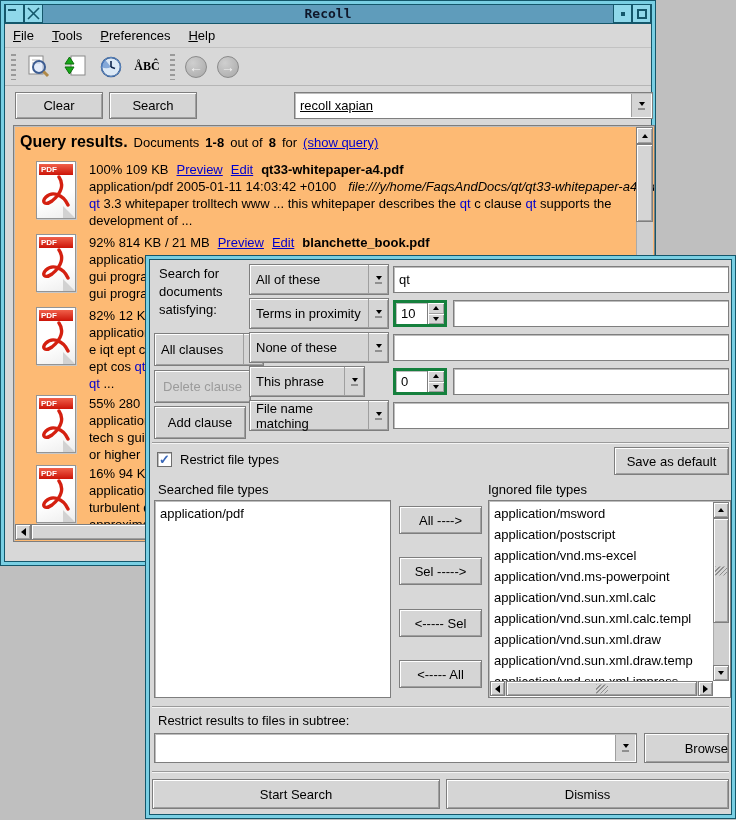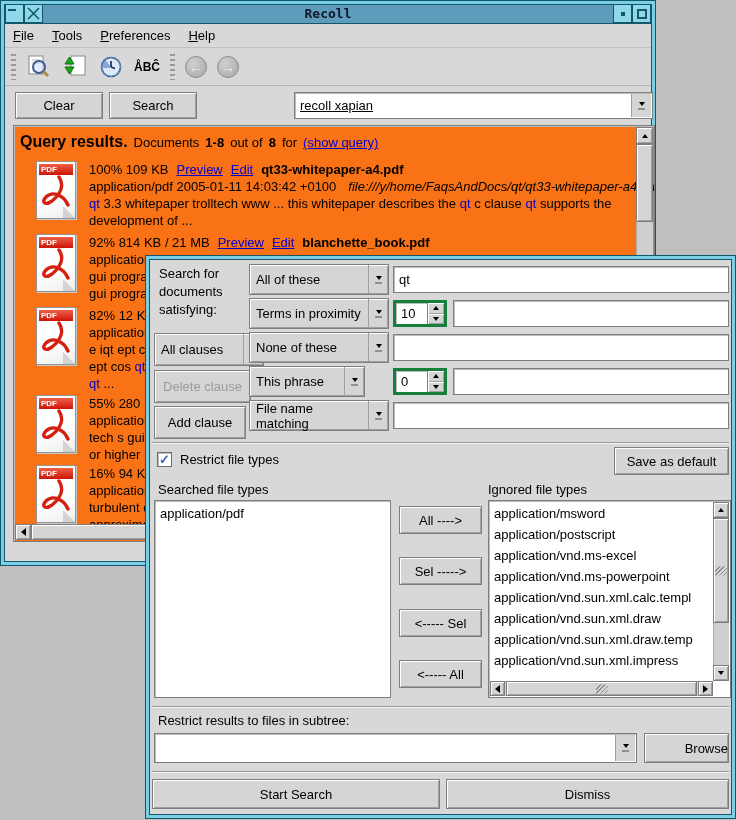--- a/index.html
+++ b/index.html
@@ -62,28 +62,28 @@
   
   #main-window { left:0; top:0; width:656px; height:566px; }
   .menubar { position:absolute; top:19px; left:0; right:0; height:24px; background:#d8d8d8;
              display:flex; align-items:center; padding-left:8px; gap:18px; border-bottom:1px solid #c2c2c2; }
   .menu-item { cursor:default; }
   .menu-item u { text-decoration:underline; }
   .toolbar { position:absolute; top:43px; left:0; right:0; height:38px; background:#d8d8d8;
              display:flex; align-items:center; gap:10px; padding-left:6px; border-bottom:1px solid #b5b5b5; }
   .tb-sep { width:5px; height:26px;
             background: repeating-linear-gradient(180deg,#9a9a9a 0 2px, transparent 2px 5px); }
-  .tb-ico { width:26px; height:26px; display:flex; align-items:center; justify-content:center; }
+  .tb-ico { width:26px; height:26px; display:flex; align-items:center; justify-content:center;font-family:Liberation Serif, serif; }
   .roundbtn { width:22px; height:22px; border-radius:50%; border:1px solid #8a8a8a;
               background: radial-gradient(circle at 35% 30%, #cfcfcf, #a8a8a8);
               display:flex; align-items:center; justify-content:center; color:#f2f2f2;
               font-weight:bold; font-size:14px; line-height:1; }
   .searchrow { position:absolute; top:81px; left:0; right:0; height:39px; background:#d8d8d8; }
   .results { position:absolute; left:8px; top:120px; width:642px; height:417px;
-             background:#f97316; border:1px solid #7e7e7e; box-shadow: inset 1px 1px 0 #bdbdbd; overflow:hidden; }
+             background:#fdba74; border:1px solid #7e7e7e; box-shadow: inset 1px 1px 0 #bdbdbd; overflow:hidden; }
 
   .res-header { position:absolute; left:6px; top:7px; display:flex; align-items:baseline; gap:6px; white-space:nowrap; }
   .res-header .qr { font-weight:bold; font-size:16px; }
   .lnk { color:#0000cc; text-decoration:underline; }
   .hl { color:#0000cc; }
   .res-row { position:absolute; left:22px; right:20px; }
   .pdficon { position:absolute; left:0; top:0; width:40px; height:58px; background:#fdfdfd;
              border:1px solid #949494; box-shadow:1px 1px 0 #c8c8c8;
              background:linear-gradient(160deg,#ffffff 60%, #ededed); }
   .pdficon .banner { position:absolute; top:2px; left:2px; right:2px; height:11px;
@@ -448,20 +448,21 @@
     <div class="btn abs" style="left:249px; top:400px; width:83px; height:28px;">
         <span>&lt;----- All</span>
       </div>
 
     <div class="list-box" style="left:338px; top:240px; width:243px; height:198px;">
       <div class="list-items" style="right:17px; bottom:16px;">
           <div class="list-item">application/msword</div>
           <div class="list-item">application/postscript</div>
           <div class="list-item">application/vnd.ms-excel</div>
           <div class="list-item">application/vnd.ms-powerpoint</div>
+          <div class="list-item">application/vnd.sun.xml.calc</div>
           <div class="list-item">application/vnd.sun.xml.calc.templ</div>
           <div class="list-item">application/vnd.sun.xml.draw</div>
           <div class="list-item">application/vnd.sun.xml.draw.temp</div>
           <div class="list-item">application/vnd.sun.xml.impress</div>
         </div>
       <div class="sb-track" style="right:1px; top:1px; width:16px; bottom:16px;">
         <div class="sb-btn" style="left:0; top:0; width:16px; height:16px;">
             <div class="tri-up sm"></div>
           </div>
         <div class="sb-thumb" style="left:0; top:16px; width:16px; height:105px;">

